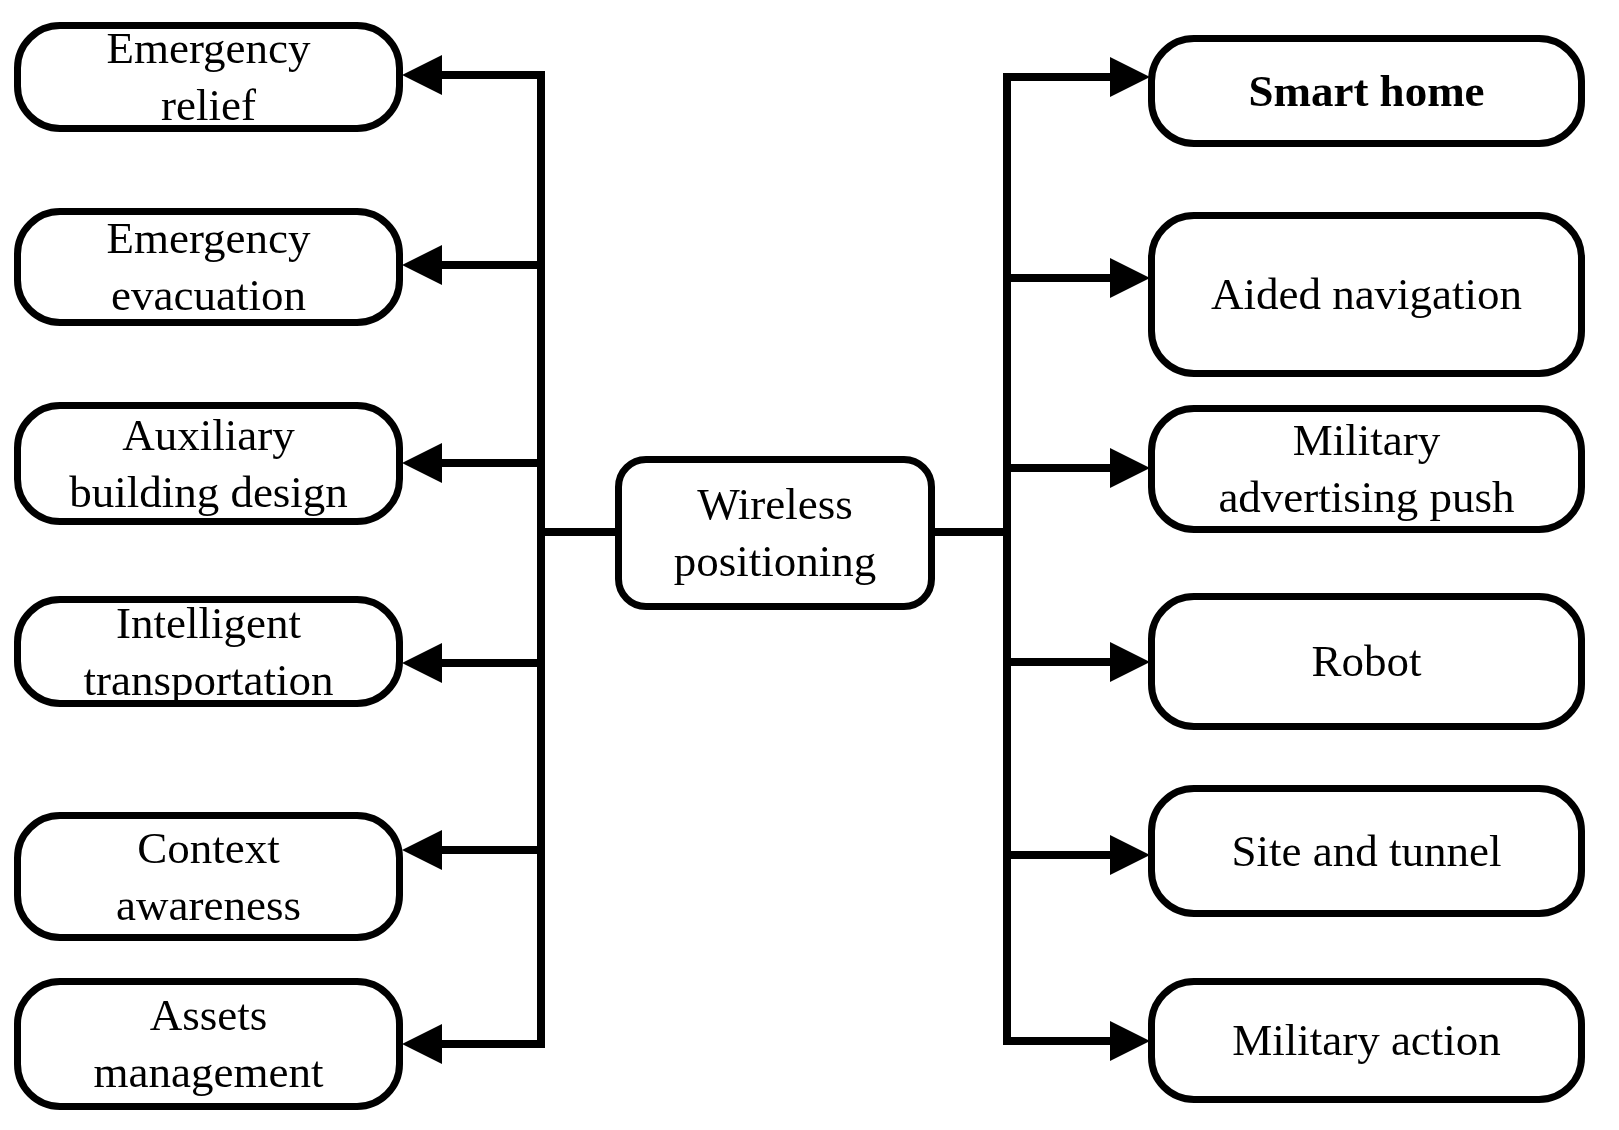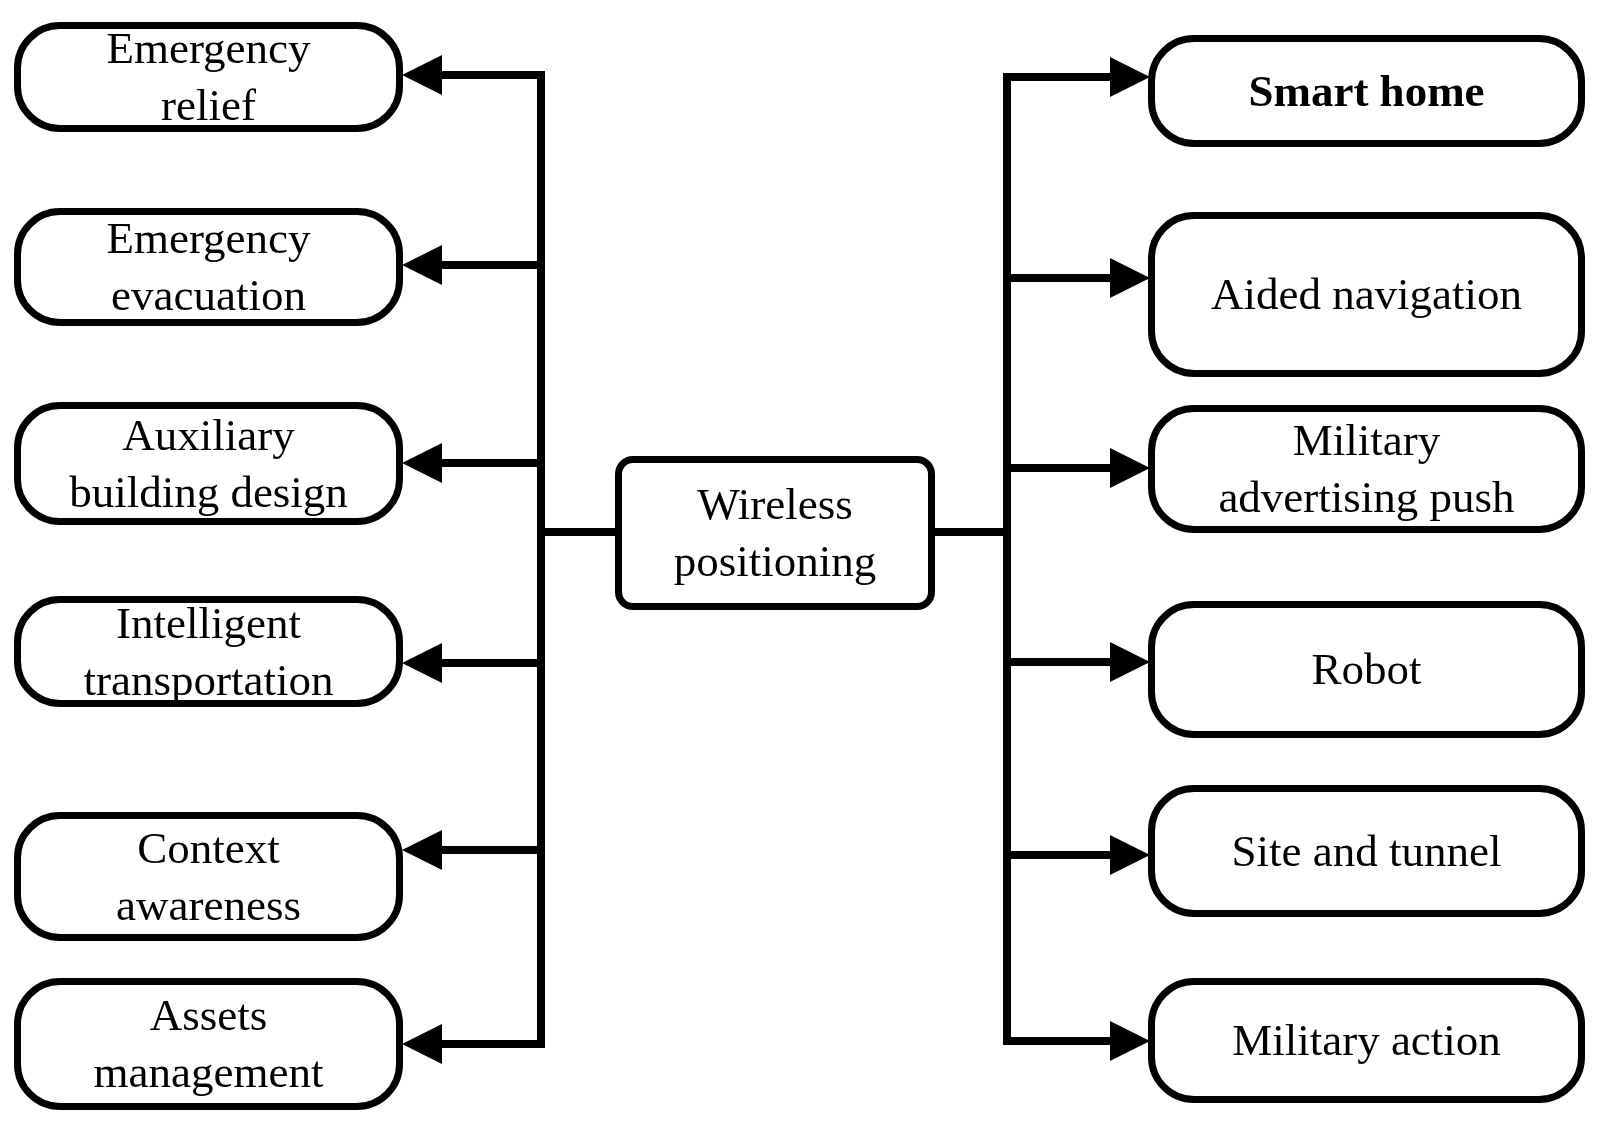--- a/index.html
+++ b/index.html
@@ -29,33 +29,33 @@
     text-align: center;
     font-size: 45px;
     line-height: 57px;
   }
   .box .ln {
     display: block;
     white-space: nowrap;
   }
   .lbox { left: 14px;   width: 389px; }
   .rbox { left: 1148px; width: 437px; }
-  .cbox { left: 615px; top: 456px; width: 320px; height: 154px; border-radius: 18px; }
+  .cbox { left: 615px; top: 456px; width: 320px; height: 154px; border-radius: 31px; }
 
   .l0 { top: 22px;  height: 110px; }
   .l1 { top: 208px; height: 118px; }
   .l2 { top: 402px; height: 123px; }
   .l3 { top: 596px; height: 111px; }
   .l4 { top: 784px; height: 129px; margin-top: 28px; }
   .l5 { top: 978px; height: 132px; }
 
   .r0 { top: 35px;  height: 112px; font-weight: bold; }
   .r1 { top: 212px; height: 165px; }
   .r2 { top: 405px; height: 128px; }
-  .r3 { top: 593px; height: 137px; margin-top: 8px; }
+  .r3 { top: 593px; height: 137px; }
   .r4 { top: 785px; height: 132px; }
   .r5 { top: 978px; height: 125px; }
 
   .line {
     position: absolute;
     background: #000000;
   }
   .ah {
     position: absolute;
     width: 0;

